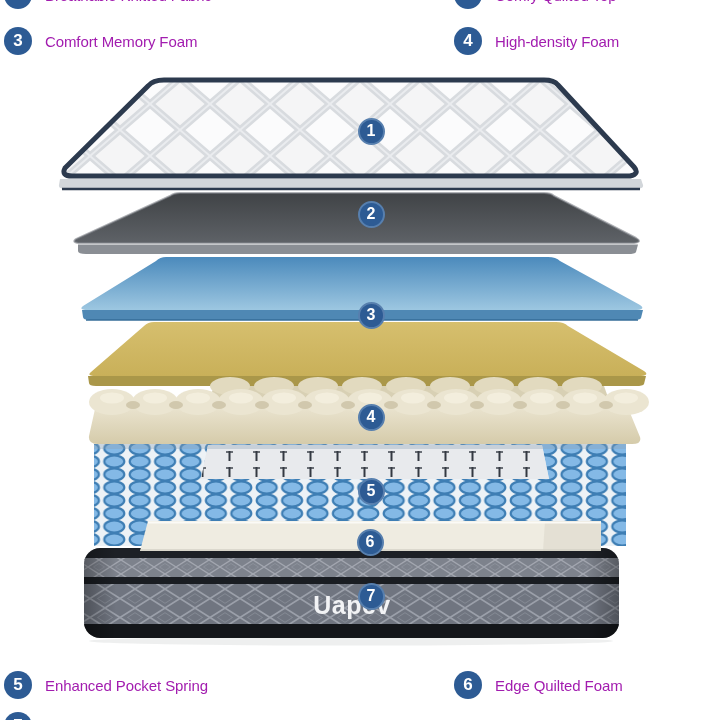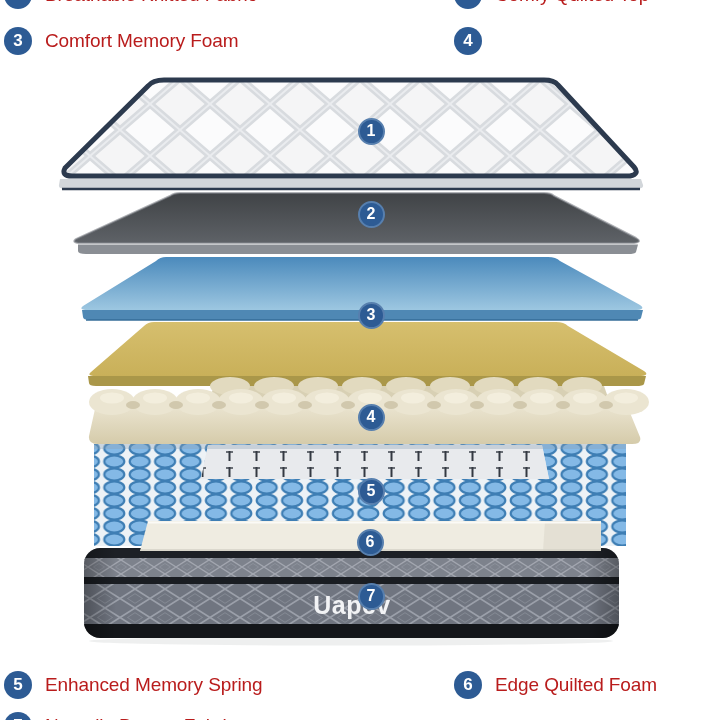--- a/index.html
+++ b/index.html
@@ -14,21 +14,21 @@
     background:#2d5b94;border:2px solid #577fae;box-sizing:border-box;
     color:#fff;font-weight:bold;font-size:16px;line-height:22px;text-align:center;
     z-index:5;
   }
   
   .legend-item{position:absolute;display:flex;align-items:center;gap:13px;z-index:6;}
   .lbadge{
     width:28px;height:28px;border-radius:50%;background:#2d5b94;box-sizing:border-box;
     color:#fff;font-weight:bold;font-size:17px;line-height:28px;text-align:center;flex:0 0 28px;
   }
-  .legend-label{font-size:19px;color:#b91c1c;letter-spacing:-0.1px;white-space:nowrap;}
+  .legend-label{font-size:15px;color:#a21caf;letter-spacing:-0.1px;white-space:nowrap;}
   .p-tl{left:4px;top:-19px}   .p-tr{left:454px;top:-19px}
   .p-ml{left:4px;top:27px}    .p-mr{left:454px;top:27px}
   .p-bl{left:4px;top:671px}   .p-br{left:454px;top:671px}
   .p-xl{left:4px;top:712px}
 </style>
 </head>
 <body>
 
 <div class="stage">
 
@@ -198,24 +198,25 @@
   <div class="legend-item p-tr">
     <span class="lbadge">2</span>
     <span class="legend-label">Comfy Quilted Top</span>
   </div>
   <div class="legend-item p-ml">
     <span class="lbadge">3</span>
     <span class="legend-label">Comfort Memory Foam</span>
   </div>
   <div class="legend-item p-mr">
     <span class="lbadge">4</span>
+    <span class="legend-label">High-density Foam</span>
   </div>
   <div class="legend-item p-bl">
     <span class="lbadge">5</span>
-    <span class="legend-label">Enhanced Memory Spring</span>
+    <span class="legend-label">Enhanced Pocket Spring</span>
   </div>
   <div class="legend-item p-br">
     <span class="lbadge">6</span>
     <span class="legend-label">Edge Quilted Foam</span>
   </div>
   <div class="legend-item p-xl">
     <span class="lbadge">7</span>
     <span class="legend-label">Non-slip Bottom Fabric</span>
   </div>
 

